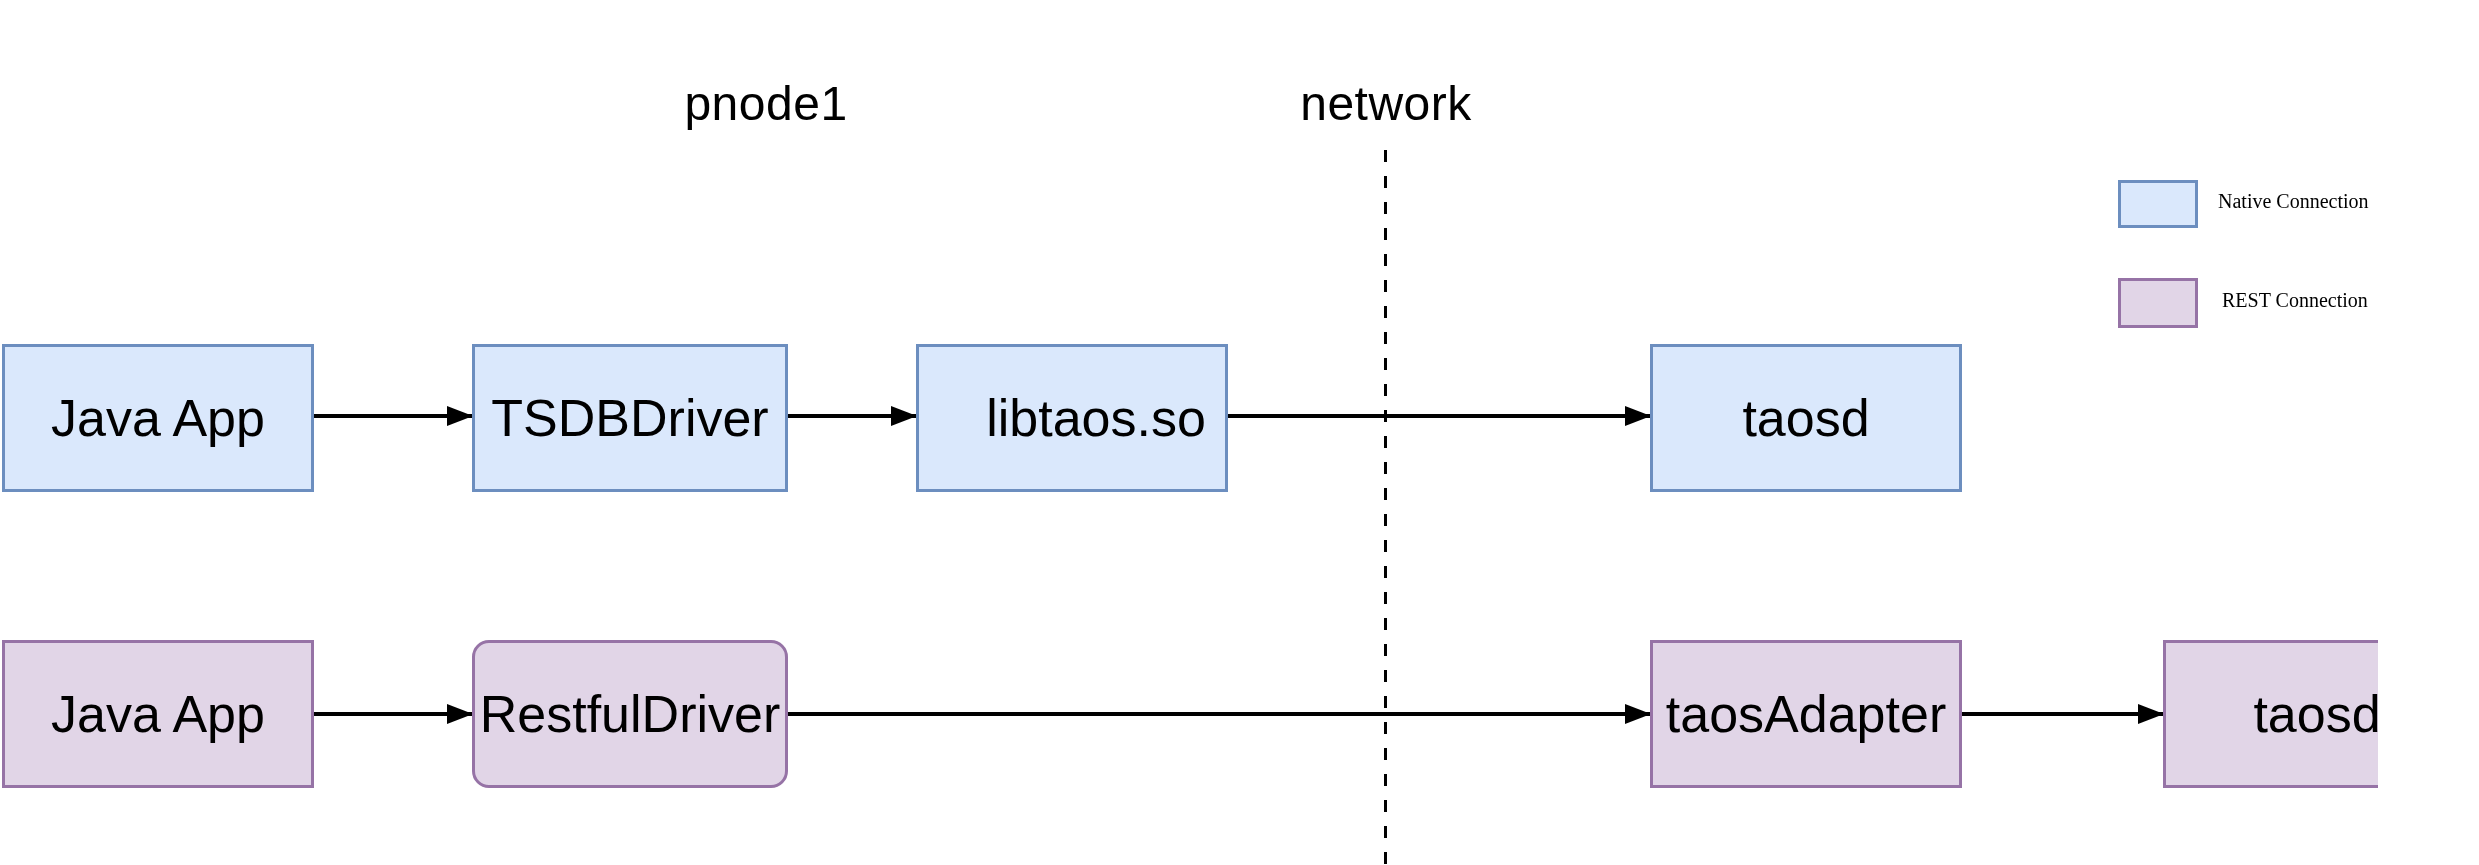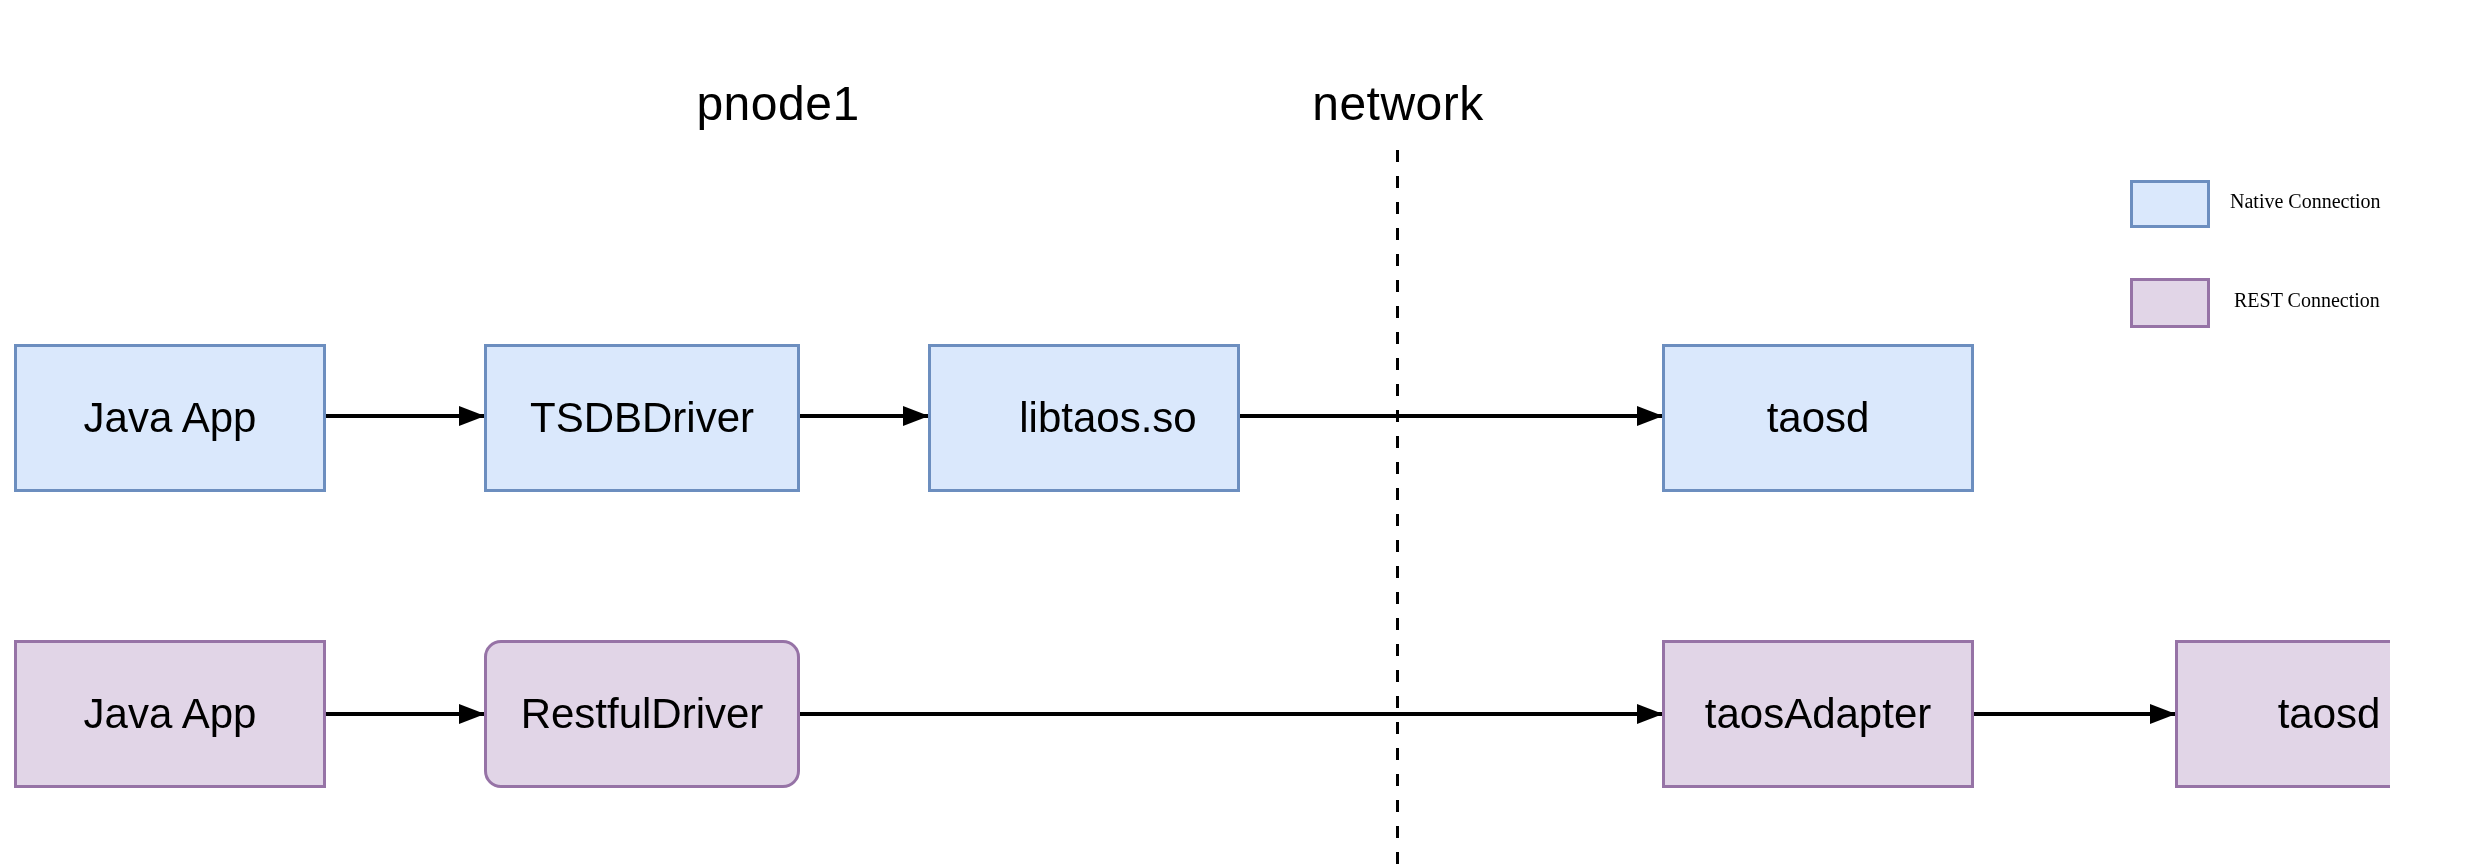--- a/index.html
+++ b/index.html
@@ -4,21 +4,20 @@
 <style>
   html, body { margin: 0; padding: 0; background: #ffffff; }
   #canvas {
     position: relative;
     width: 2378px;
     height: 865px;
     background: var(--background, #ffffff);
     font-family: "Liberation Sans", sans-serif;
     color: var(--text, #000000);
     overflow: hidden;
-    margin-left: 12px;
   }
 
   .col-header {
     position: absolute;
     top: 76px;
     width: 320px;
     text-align: center;
     font-size: 48px;
     letter-spacing: 0.5px;
   }
@@ -38,21 +37,21 @@
       transparent 12px, transparent 26px
     );
   }
 
   .node {
     position: absolute;
     box-sizing: border-box;
     display: flex;
     align-items: center;
     justify-content: center;
-    font-size: 42px;
+    font-size: 52px;
     border: 3px solid;
   }
   .node.native {
     background: var(--native_fill, #dae8fc);
     border-color: var(--native_stroke, #6c8ebf);
   }
   .node.rest {
     background: var(--rest_fill, #e1d5e7);
     border-color: var(--rest_stroke, #9673a6);
   }

